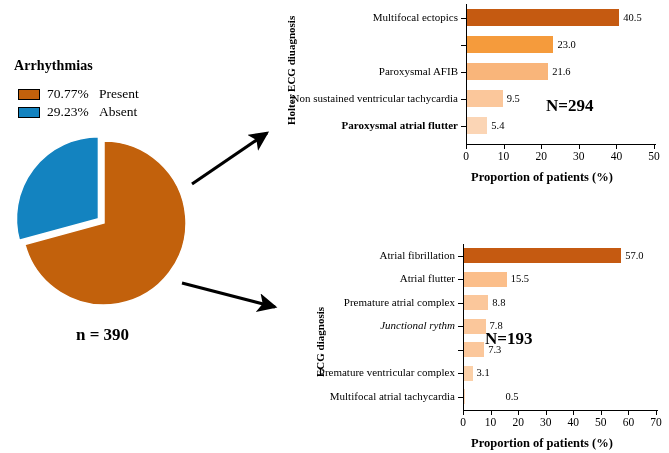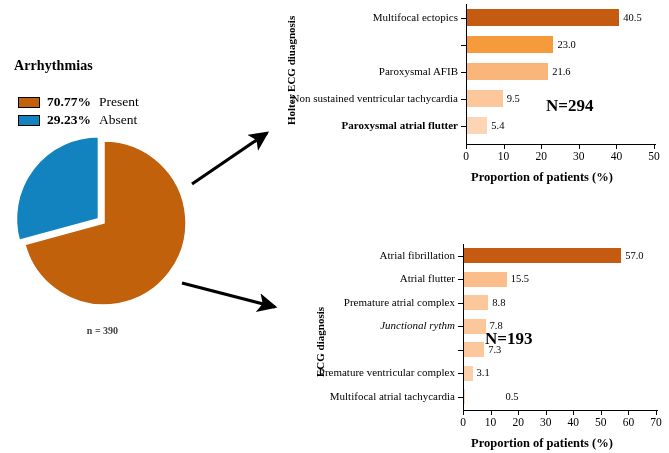--- a/index.html
+++ b/index.html
@@ -24,58 +24,57 @@
   }
   #legend {
     position: absolute;
     left: 14px; top: 58px;
     width: 180px;
   }
   #legend-title {
     font-weight: bold;
     font-size: 14px;
     color: #000;
-    margin-bottom: 20px;
+    margin-bottom: 12px;
     letter-spacing: 0.1px;
   }
   .legend-row {
     display: flex;
     align-items: center;
     margin-top: 2px;
     font-size: 13.5px;
     color: #000;
   }
   .legend-swatch {
     width: 20px;
     height: 9px;
     border: 1.4px solid #000;
     margin-right: 7px;
     margin-left: 4px;
     flex: 0 0 auto;
   }
   .legend-pct {
     display: inline-block;
     min-width: 52px;
-    font-weight: bold;
   }
   .legend-label { }
 
   #pie-wrap {
     position: absolute;
     left: 8px; top: 127px;
     width: 192px; height: 192px;
   }
   #pie-caption {
     position: absolute;
     left: 0; top: 325px;
     width: 205px;
     text-align: center;
     font-weight: bold;
-    font-size: 10px;
-    color: #404040;
+    font-size: 17px;
+    color: #000000;
   }
 
   
   .arrow-svg { position: absolute; }
 
   
   .chart-panel { position: absolute; }
   .axis-title-y {
     position: absolute;
     font-weight: bold;

